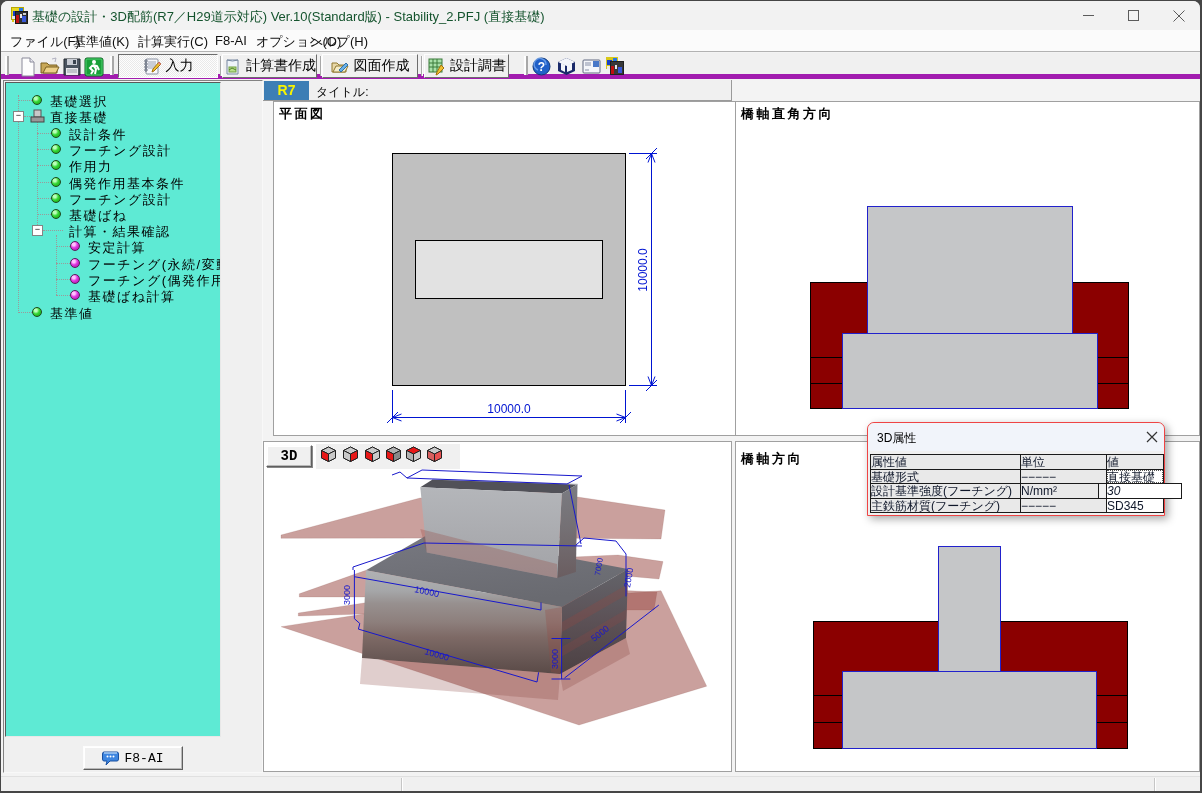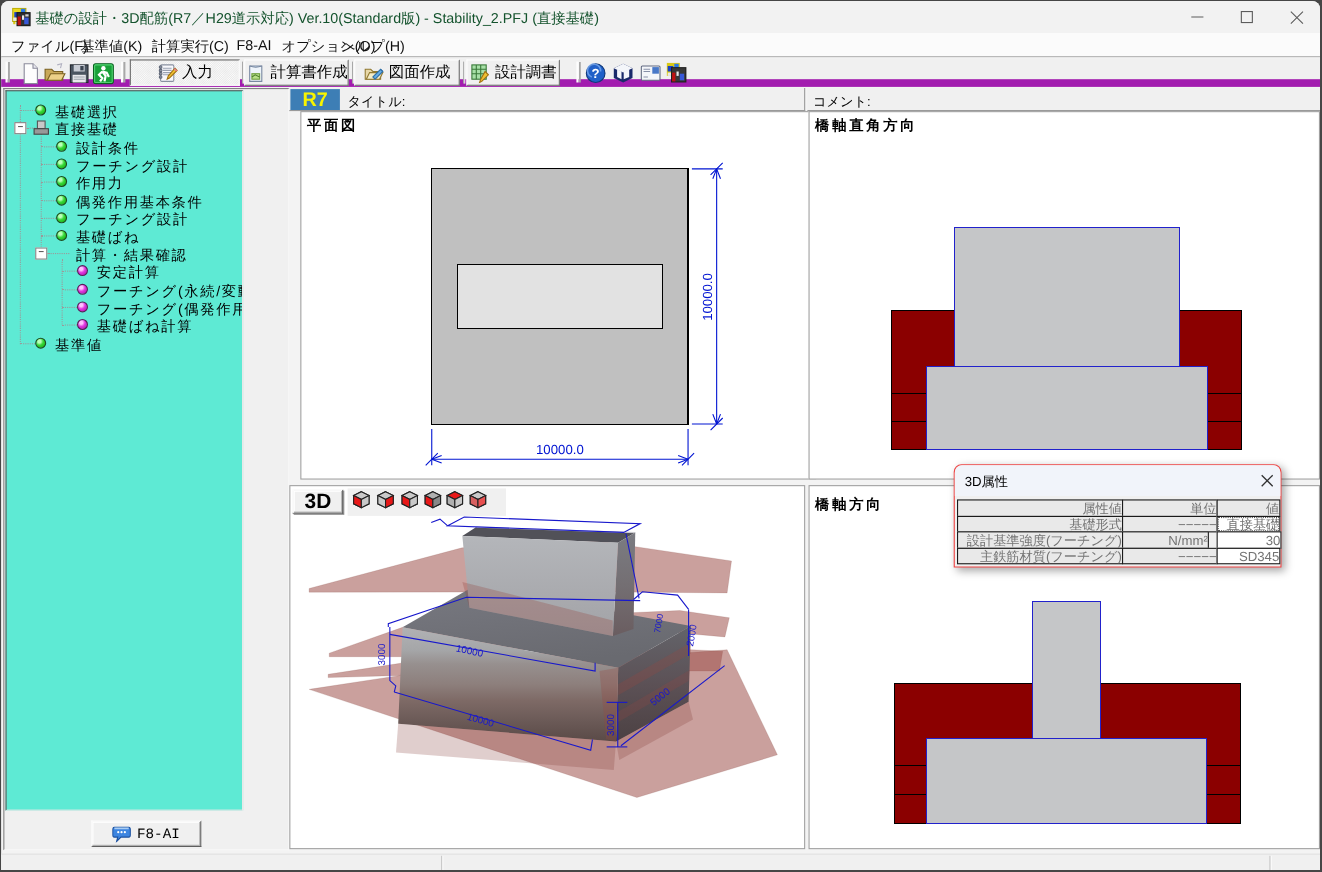--- a/index.html
+++ b/index.html
@@ -6,21 +6,21 @@
 #win{position:absolute;left:0;top:0;width:1202px;height:793px;background:#464646;border-radius:8px 8px 0 0}
 #inner{position:absolute;left:1px;top:1px;width:1199px;height:790px;background:#f3f3f3;border-radius:7px 7px 0 0;overflow:hidden}
 .abs{position:absolute}
 
 #title{left:0;top:0;width:1200px;height:29px;background:#f2f2f2}
 #title .txt{left:31px;top:7px;font-size:13px;color:#14532d;white-space:nowrap}
 
 #menu{left:0;top:29px;width:1200px;height:22px;background:#fbfbfb;border-bottom:1px solid #b2b2b2}
 #menu span{position:absolute;top:3px;font-size:13px;color:#101010;white-space:nowrap}
 
-#tbar{left:0;top:52px;width:1200px;height:26px;background:#f0f0f0;border-bottom:7px solid #a21caf}
+#tbar{left:0;top:52px;width:1200px;height:26px;background:#f0f0f0;border-bottom:5px solid #a21caf}
 .grip{top:3px;width:8px;height:19px;border-left:2px solid #fdfdfd;box-shadow:inset 2px 0 0 #a8a8a8}
 .tbtn{top:1px;height:24px;background:#f0f0f0;border:1px solid;border-color:#fdfdfd #6d6d6d #6d6d6d #fdfdfd;display:flex;align-items:center;justify-content:center;font-size:14px;color:#000;white-space:nowrap}
 .tbtn.pressed{border-color:#6d6d6d #fdfdfd #fdfdfd #6d6d6d;background-color:#e9e9e9;background-image:linear-gradient(45deg,#fdfdfd 25%,transparent 25%,transparent 75%,#fdfdfd 75%),linear-gradient(45deg,#fdfdfd 25%,transparent 25%,transparent 75%,#fdfdfd 75%);background-position:0 0,1px 1px;background-size:2px 2px}
 .tbtn svg{margin-right:4px}
 
 #lpanel{left:2px;top:79px;width:260px;height:693px;background:#f0f0f0;border:1px solid;border-color:#828282 #f8f8f8 #f8f8f8 #828282}
 #tree{position:absolute;left:1px;top:1px;width:216px;height:655px;background:#5eead4;border:1px solid;border-color:#5a5a5a #e8e8e8 #e8e8e8 #5a5a5a;overflow:hidden}
 .ti{position:absolute;font-size:13px;color:#000;white-space:nowrap;letter-spacing:1.5px}
 .dot{position:absolute;width:10px;height:10px;border-radius:50%;border:1px solid #1c4b1c;background:radial-gradient(circle at 35% 30%,#b8ffb8 0 18%,#38d838 45%,#0fa00f)}
 .dotm{position:absolute;width:10px;height:10px;border-radius:50%;border:1px solid #5a1c5a;background:radial-gradient(circle at 35% 30%,#ffc0ff 0 18%,#e038e0 45%,#a00fa0)}
@@ -229,25 +229,22 @@
             <path d="M2 2 L15 2" stroke="#a8ccf4" stroke-width="1.5" fill="none"></path>
             <circle cx="5.5" cy="5.5" r="1" fill="#fff"></circle>
             <circle cx="8.5" cy="5.5" r="1" fill="#fff"></circle>
             <circle cx="11.5" cy="5.5" r="1" fill="#fff"></circle>
           </svg>
           <span style="margin-left:5px">F8-AI</span>
         </div>
   </div>
 
   <div class="abs qhead" style="left:262px;width:469px;border-right:1px solid #9a9a9a">
-    <div class="abs" style="left:1px;top:1px;width:45px;height:19px;background:#3d7eb5;color:#f8f400;font-weight:bold;font-size:18px;text-align:center;line-height:19px">R7</div>
+    <div class="abs" style="left:1px;top:1px;width:45px;height:19px;background:#3d7eb5;color:#f8f400;font-weight:bold;font-size:14px;text-align:center;line-height:19px">R7</div>
     <span class="abs" style="left:53px;top:4px">タイトル:</span>
-  </div>
-  <div class="abs qhead" style="left:733px;width:466px">
-    <span class="abs" style="left:5px;top:4px">コメント:</span>
   </div>
 
   <div class="abs qpanel" id="qTL" style="left:272px;top:100px;width:469px;height:335px">
     <div class="qlabel">平面図</div>
         <svg class="abs" style="left:0;top:0" width="467" height="333" viewBox="0 0 467 333">
 <g shape-rendering="crispEdges">
 <rect x="118.5" y="51.5" width="233" height="232" fill="#c0c0c0" stroke="#000"></rect>
 <rect x="141.5" y="138.5" width="187" height="58" fill="#e2e2e2" stroke="#000"></rect>
 </g>
 <g stroke="#0014d2" fill="none">
@@ -274,21 +271,21 @@
 <g shape-rendering="crispEdges">
 <rect x="74.5" y="180.5" width="318" height="126" fill="#8b0000" stroke="#000"></rect>
 <line x1="74.5" y1="255.5" x2="392.5" y2="255.5" stroke="#000"></line>
 <line x1="74.5" y1="281.5" x2="392.5" y2="281.5" stroke="#000"></line>
 <rect x="131.5" y="104.5" width="205" height="128" fill="#c5c6c8" stroke="#2121cc"></rect>
 <rect x="106.5" y="231.5" width="255" height="75" fill="#c5c6c8" stroke="#2121cc"></rect>
 </g>
 </svg>
   </div>
   <div class="abs qpanel" id="qBL" style="left:262px;top:440px;width:469px;height:331px">
-    <div class="abs" style="left:2px;top:3px;width:46px;height:22px;background:#f0f0f0;border:1px solid;border-color:#fdfdfd #5f5f5f #5f5f5f #fdfdfd;box-shadow:inset -1px -1px 0 #b9b9b9,inset 1px 1px 0 #fff,1px 1px 0 #888;text-align:center;font-weight:bold;font-size:19px;line-height:21px;font-family:Liberation Sans, sans-serif">3D</div>
+    <div class="abs" style="left:2px;top:3px;width:46px;height:22px;background:#f0f0f0;border:1px solid;border-color:#fdfdfd #5f5f5f #5f5f5f #fdfdfd;box-shadow:inset -1px -1px 0 #b9b9b9,inset 1px 1px 0 #fff,1px 1px 0 #888;text-align:center;font-weight:bold;font-size:14px;line-height:21px;font-family:Liberation Mono, monospace">3D</div>
     <div class="abs" style="left:52px;top:2px;width:144px;height:25px;background:#f0f0f0"></div>
     <svg class="abs" style="left:56px;top:4px" width="17" height="17" viewBox="0 0 17 17">
           <path d="M8.5 1 L15.5 4.5 L15.5 12 L8.5 15.5 L1.5 12 L1.5 4.5 Z" fill="#c9c9c9" stroke="#222"></path>
           <path d="M8.5 1 L15.5 4.5 L8.5 8 L1.5 4.5 Z" fill="#c9c9c9" stroke="#222"></path>
           <path d="M1.5 4.5 L8.5 8 L8.5 15.5 L1.5 12 Z" fill="#e81818" stroke="#222"></path>
           <path d="M8.5 8 L15.5 4.5 L15.5 12 L8.5 15.5 Z" fill="#c9c9c9" stroke="#222"></path>
         </svg>
         <svg class="abs" style="left:78px;top:4px" width="17" height="17" viewBox="0 0 17 17">
           <path d="M8.5 1 L15.5 4.5 L15.5 12 L8.5 15.5 L1.5 12 L1.5 4.5 Z" fill="#c9c9c9" stroke="#222"></path>
           <path d="M8.5 1 L15.5 4.5 L8.5 8 L1.5 4.5 Z" fill="#c9c9c9" stroke="#222"></path>
@@ -408,30 +405,30 @@
 </svg>
   </div>
 
   <div class="abs" id="dlg" style="left:866px;top:421px;width:298px;height:94px;background:#f0f0f0;border:1px solid #ef4444;border-radius:7px 7px 0 0;box-shadow:3px 3px 8px rgba(0,0,0,0.35)">
     <div class="abs" style="left:0;top:0;width:296px;height:28px;background:#f1f4fa;border-radius:7px 7px 0 0;font-size:12px">
       <span class="abs" style="left:9px;top:7px">3D属性</span>
       <svg class="abs" style="left:278px;top:8px" width="12" height="12" viewBox="0 0 12 12">
             <path d="M1 1 L11 11 M11 1 L1 11" stroke="#333" stroke-width="1.2"></path>
           </svg>
     </div>
-    <style>.dc{border:1px solid #1a1a1a;font-size:12px;text-align:right;line-height:14px;color:#737373;white-space:nowrap;overflow:hidden}</style>
+    <style>.dc{border:1px solid #1a1a1a;font-size:12px;text-align:left;line-height:14px;color:#0f172a;white-space:nowrap;overflow:hidden}</style>
         <div class="abs dc" style="left:2px;top:31px;width:151px;height:16px;background:#e9e9e9">属性値</div>
         <div class="abs dc" style="left:152px;top:31px;width:87px;height:16px;background:#e9e9e9">単位</div>
         <div class="abs dc" style="left:238px;top:31px;width:58px;height:16px;background:#e9e9e9;">値</div>
         <div class="abs dc" style="left:2px;top:46px;width:151px;height:15px;background:#e9e9e9">基礎形式</div>
         <div class="abs dc" style="left:152px;top:46px;width:87px;height:15px;background:#e9e9e9">−−−−−</div>
         <div class="abs dc" style="left:238px;top:46px;width:58px;height:15px;background:#fff;outline:1px dotted #555;outline-offset:-2px;">直接基礎</div>
         <div class="abs dc" style="left:2px;top:60px;width:151px;height:16px;background:#e9e9e9">設計基準強度(フーチング)</div>
         <div class="abs dc" style="left:152px;top:60px;width:79px;height:16px;background:#e9e9e9">N/mm²</div>
-        <div class="abs dc" style="left:238px;top:60px;width:59px;height:16px;background:#fff;">30</div>
+        <div class="abs dc" style="left:238px;top:60px;width:76px;height:16px;background:#fff;font-style:italic;">30</div>
         <div class="abs dc" style="left:2px;top:75px;width:151px;height:15px;background:#e9e9e9">主鉄筋材質(フーチング)</div>
         <div class="abs dc" style="left:152px;top:75px;width:87px;height:15px;background:#e9e9e9">−−−−−</div>
         <div class="abs dc" style="left:238px;top:75px;width:58px;height:15px;background:#fff;">SD345</div>
   </div>
   <div id="sbar" class="abs">
     <div class="abs sdiv" style="left:400px"></div>
     <div class="abs sdiv" style="left:1153px"></div>
   </div>
 </div>
   </div>

